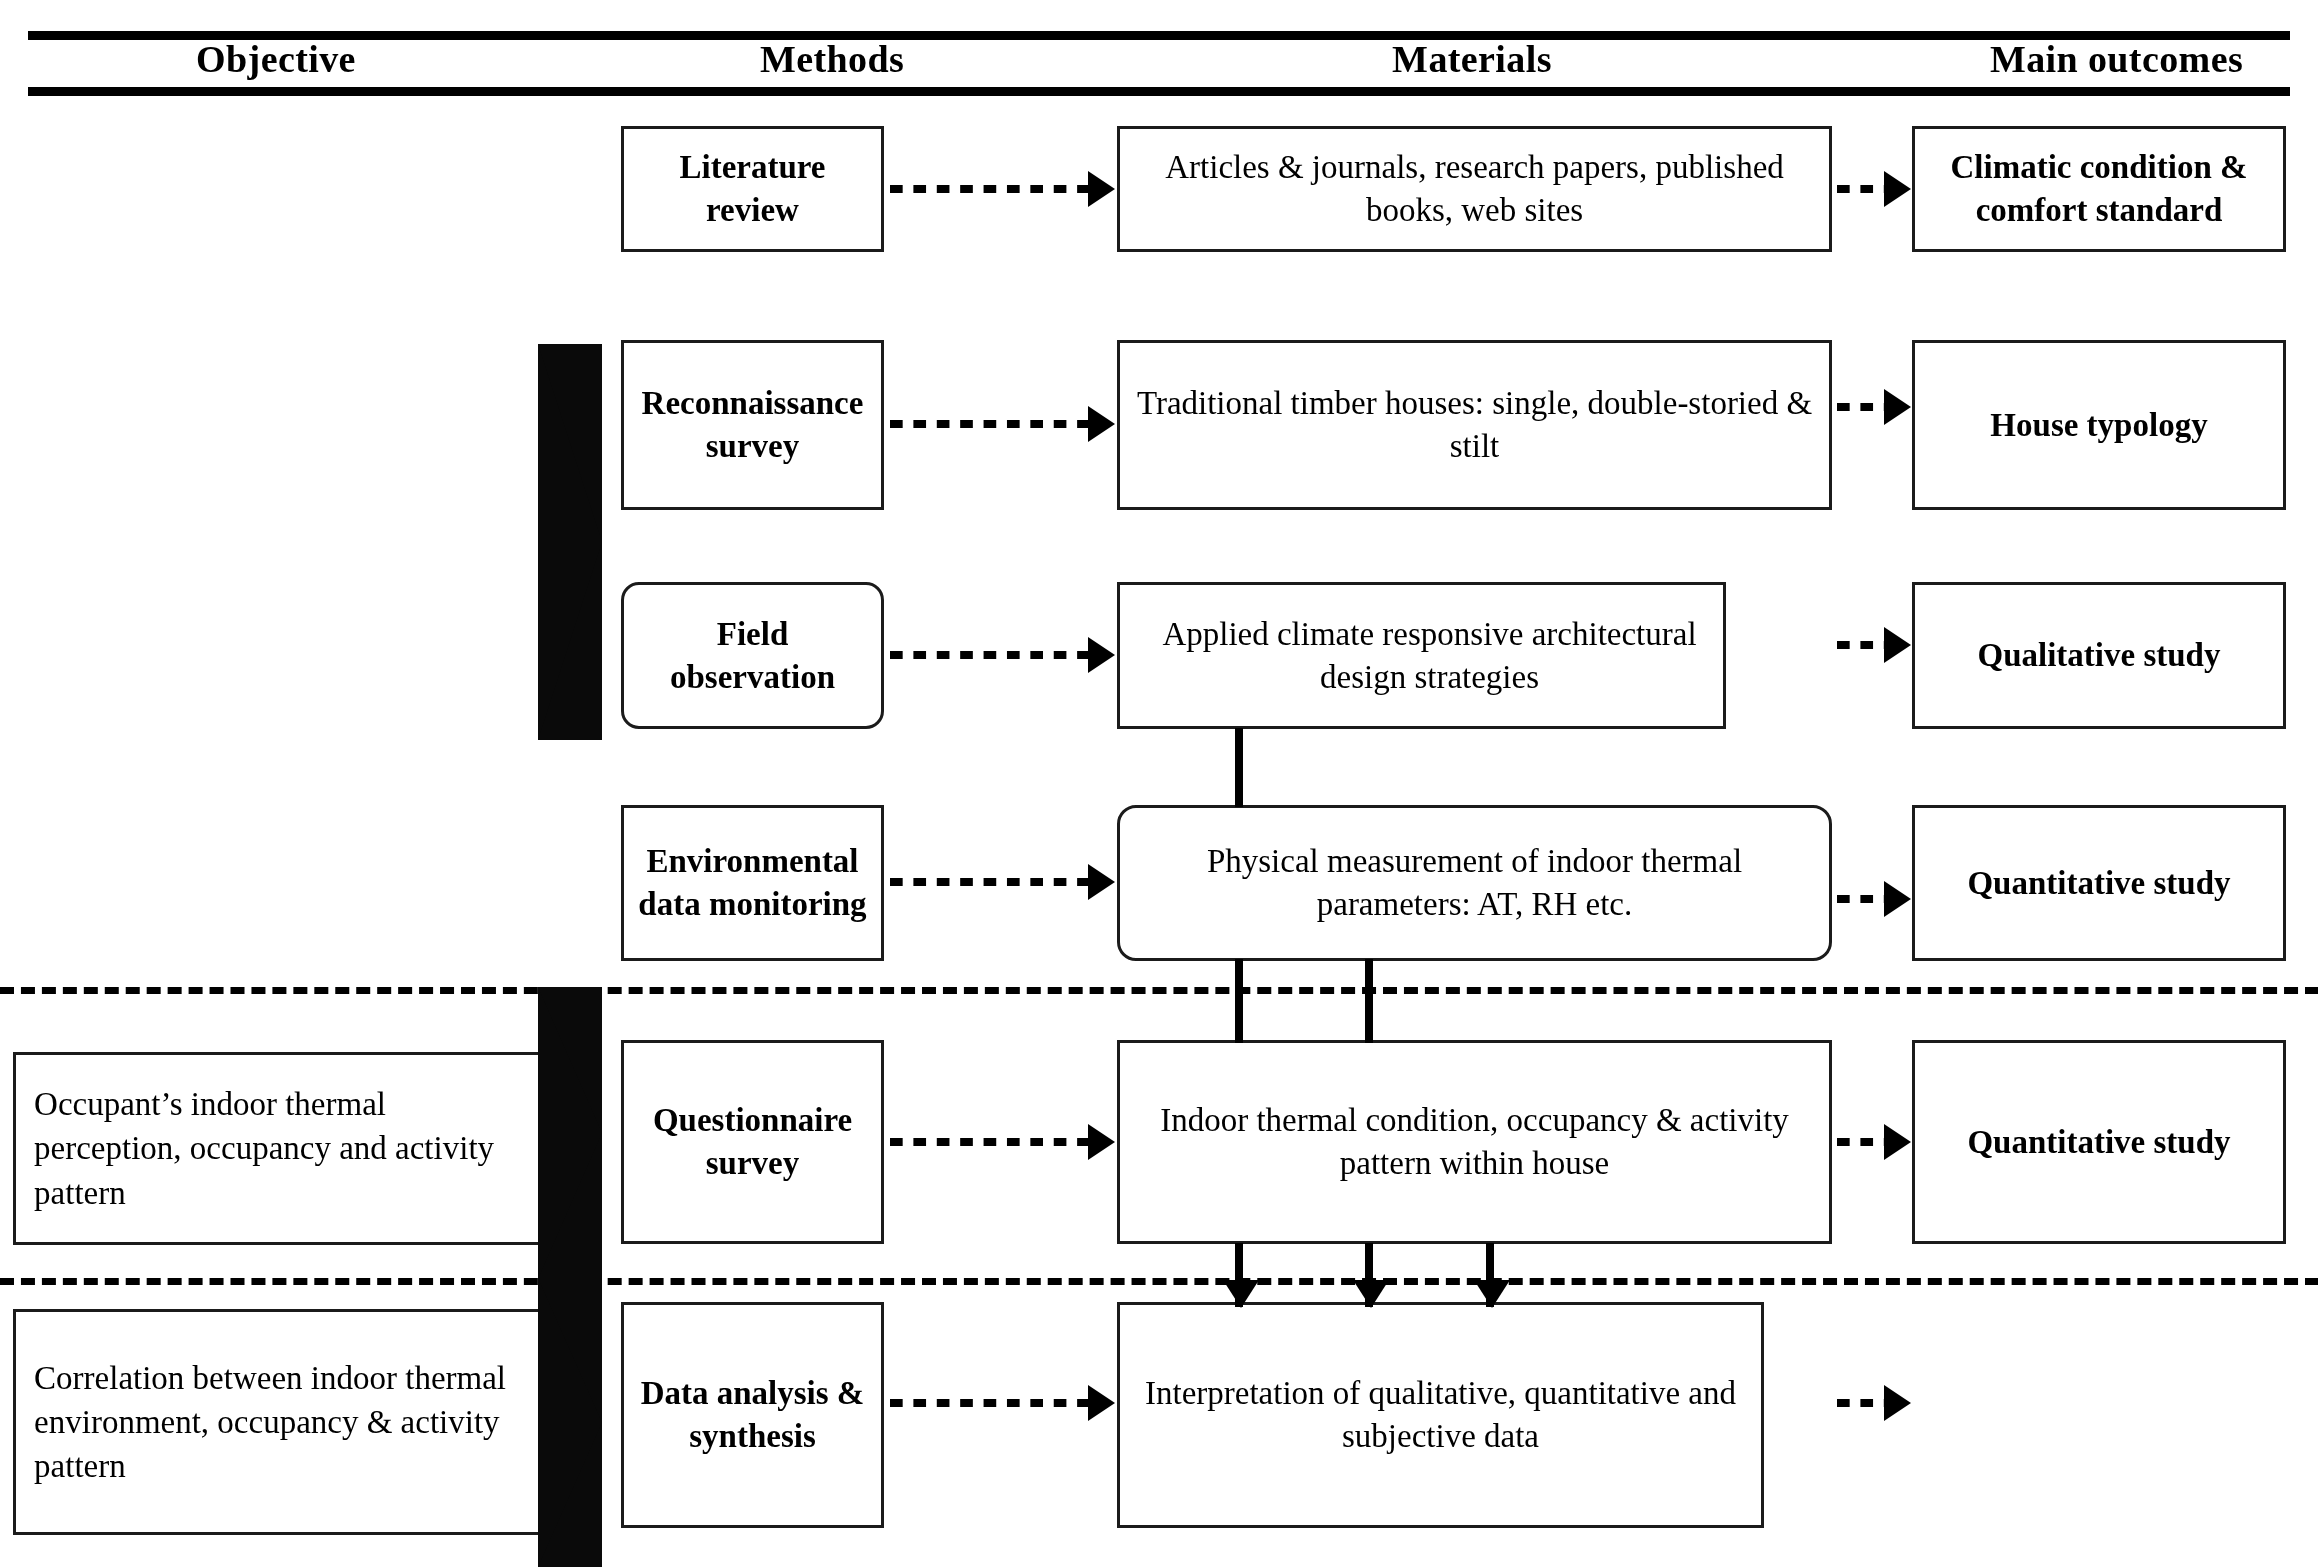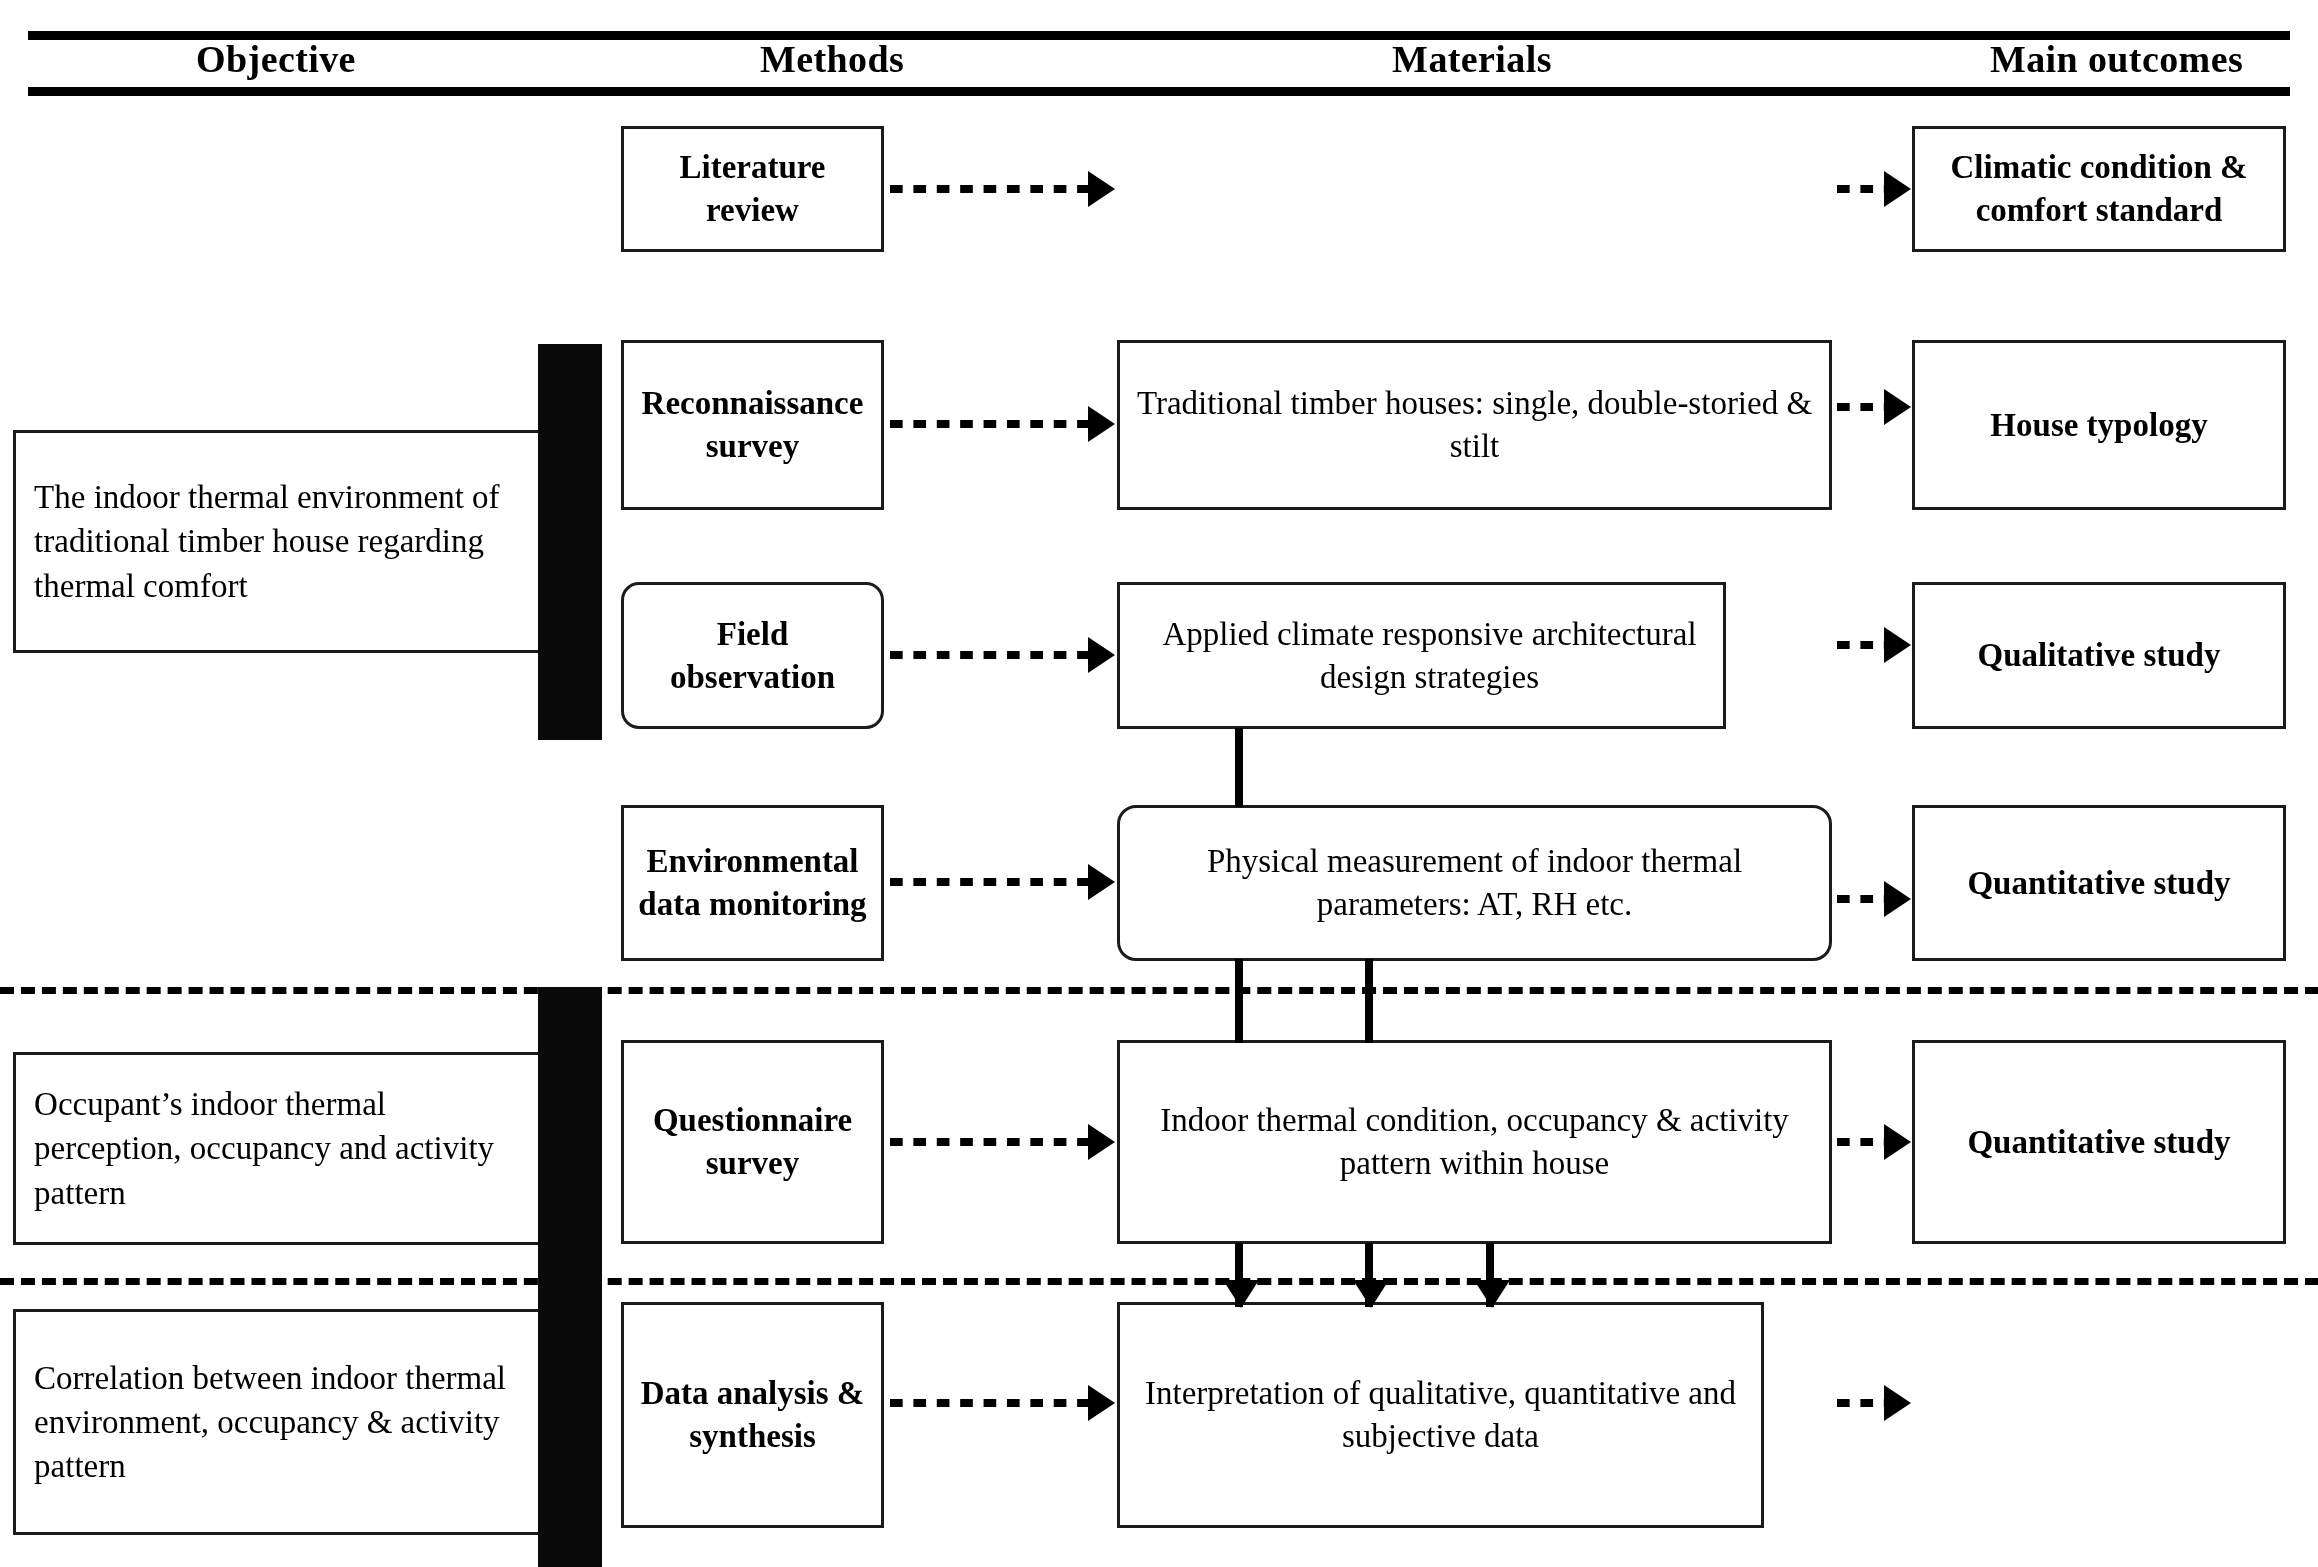--- a/index.html
+++ b/index.html
@@ -124,23 +124,20 @@
   <div class="rule bottom"></div>
 
   <div class="hdr" style="left:106px;width:340px;">Objective</div>
   <div class="hdr" style="left:662px;width:340px;">Methods</div>
   <div class="hdr" style="left:1302px;width:340px;">Materials</div>
   <div class="hdr" style="left:1904px;width:425px;">Main outcomes</div>
 
   <div class="divider" style="top:987px;"></div>
   <div class="divider" style="top:1278px;"></div>
 
-  <div class="box obj" style="left:12.7px;top:430px;width:531px;height:223px;">
-    <span class="txt">The indoor thermal environment of traditional timber house regarding thermal comfort</span>
-  </div>
 
   <div class="box obj" style="left:12.7px;top:1052px;width:531px;height:193px;">
     <span class="txt">Occupant’s indoor thermal perception, occupancy and activity pattern</span>
   </div>
 
   <div class="box obj" style="left:12.7px;top:1309px;width:531px;height:226px;">
     <span class="txt">Correlation between indoor thermal environment, occupancy &amp; activity pattern</span>
   </div>
 
   <svg class="chevron" style="left:538px;top:344px;width:64px;height:396px;" viewBox="0 0 90 560" preserveAspectRatio="none">
@@ -172,20 +169,23 @@
   </div>
 
   <div class="box bold" style="left:621px;top:1040px;width:263px;height:204px;">
     <span class="txt">Questionnaire survey</span>
   </div>
 
   <div class="box bold" style="left:621px;top:1302px;width:263px;height:226px;">
     <span class="txt">Data analysis &amp; synthesis</span>
   </div>
 
+  <div class="box" style="left:1117px;top:126px;width:715px;height:126px;">
+    <span class="txt">Articles &amp; journals, research papers, published books, web sites</span>
+  </div>
 
   <div class="box" style="left:1117px;top:340px;width:715px;height:170px;">
     <span class="txt">Traditional timber houses: single, double-storied &amp; stilt</span>
   </div>
 
   <div class="box" style="left:1117px;top:582px;width:609px;height:147px;padding-left:26px;">
     <span class="txt">Applied climate responsive architectural design strategies</span>
   </div>
 
   <div class="box" style="left:1117px;top:805px;width:715px;height:156px;border-radius:19px;">

